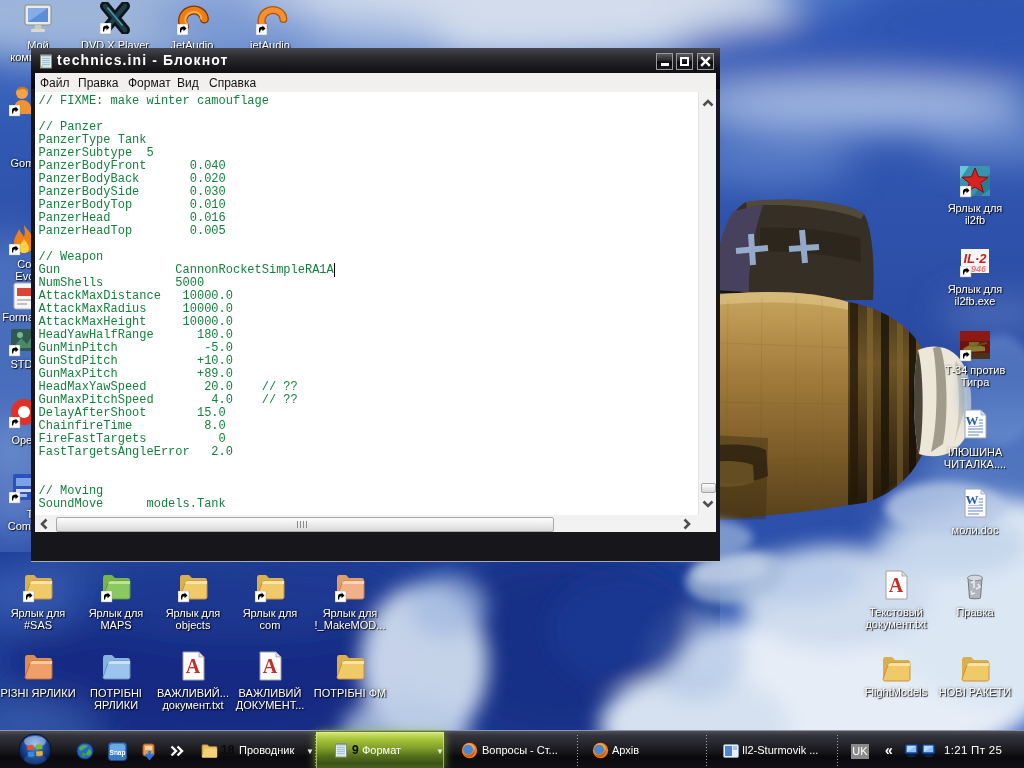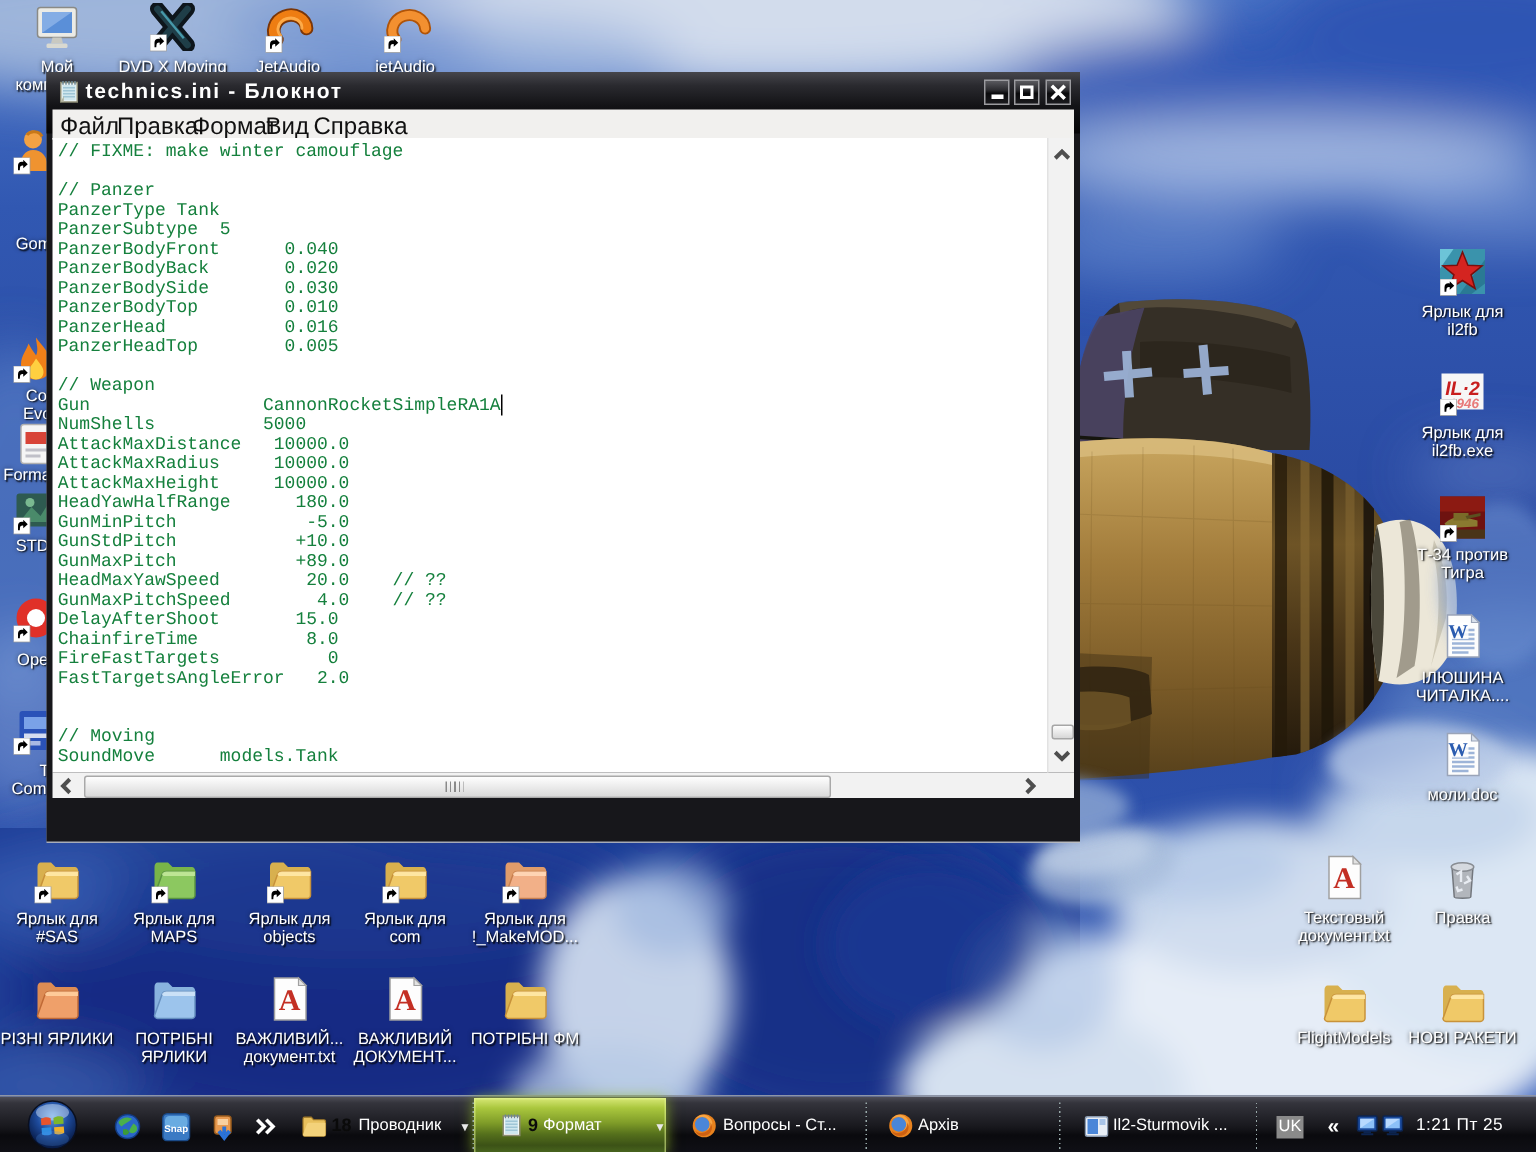--- a/index.html
+++ b/index.html
@@ -10,21 +10,21 @@
 
 #win{position:absolute;left:31px;top:48px;width:689px;height:513px;background:#17171b;box-shadow:0 1px 0 rgba(190,190,190,.85)}
 #titlebar{position:absolute;left:0;top:0;right:0;height:41px;background:linear-gradient(#46464c 0%,#2a2a2f 22%,#131316 55%,#050507 100%)}
 #titlebar .ticon{position:absolute;left:7px;top:5px}
 #titlebar .ttext{position:absolute;left:26px;top:0;line-height:25px;color:#fff;font-size:14px;font-weight:bold;letter-spacing:1.1px}
 .wbtn{position:absolute;top:5px;width:17px;height:17px;box-sizing:border-box;border:1px solid #9b9b9f;background:linear-gradient(#59595e 0%,#2c2c30 40%,#0a0a0c 55%,#1a1a1e 100%)}
 #btn-min{left:625px}#btn-max{left:645px}#btn-cls{left:666px}
 #btn-min b{position:absolute;left:4px;bottom:3px;width:8px;height:3px;background:#fff}
 #btn-max b{position:absolute;left:3px;top:3px;width:9px;height:9px;box-sizing:border-box;border:2px solid #fff}
 #btn-cls svg,#btn-min svg,#btn-max svg{position:absolute;left:0;top:0}
-#menubar{position:absolute;left:4px;top:25px;width:681px;height:19px;background:#f1f0ee;border-bottom:1px solid #d9d7d2;color:#111;font-size:16px}
+#menubar{position:absolute;left:4px;top:25px;width:681px;height:19px;background:#f1f0ee;border-bottom:1px solid #d9d7d2;color:#111;font-size:12px}
 #menubar span{position:absolute;top:3px}
 #textarea{position:absolute;left:4px;top:44px;width:663px;height:423px;background:#fff;overflow:hidden}
 #textarea pre{margin:0;position:absolute;left:3.5px;top:2.5px;font-family:"Liberation Mono",monospace;font-size:12px;line-height:13px;color:#15803d;letter-spacing:0}
 #vsb{position:absolute;right:4px;top:44px;width:18px;height:423px;background:#f2f2f2;border-left:1px solid #e2e2e2;box-sizing:border-box}
 #hsb{position:absolute;left:4px;top:467px;width:663px;height:17px;background:#f2f2f2}
 #sbcorner{position:absolute;right:4px;top:467px;width:18px;height:17px;background:#f2f2f2}
 #vthumb{position:absolute;left:2px;top:391px;width:13px;height:8px;background:linear-gradient(#fdfdfd,#d7d7d7);border:1px solid #a6a6a6;border-radius:2px}
 #hthumb{position:absolute;left:21px;top:1.5px;width:496px;height:13px;background:linear-gradient(#fefefe,#d9d9d9);border:1px solid #a9a9a9;border-radius:2px}
 #hgrip{position:absolute;left:240px;top:3px;width:12px;height:7px;background:repeating-linear-gradient(90deg,#8a8a8a 0 1px,transparent 1px 3px)}
 #statusbar{position:absolute;left:4px;top:484px;width:681px;height:25px;background:#f2f1ef;border-top:1px solid #d8d6d2;box-sizing:border-box;font-size:11px;color:#111}
@@ -223,21 +223,21 @@
         <rect x="9" y="27" width="14" height="3" rx="1" fill="#d9d9d1"></rect>
       </svg></div>
 <div class="lbl" style="left:38px;top:39px;transform:translateX(-50%)">Мой<br>компьютер</div>
 <div class="ico" style="left:99px;top:2px"><svg width="32" height="32" viewBox="0 0 32 32">
         <path d="M6 4 L26 28 M26 4 L6 28" stroke="#0e161c" stroke-width="10" stroke-linecap="round"></path>
         <path d="M6 4 L26 28 M26 4 L6 28" stroke="#1f3e48" stroke-width="4.5" stroke-linecap="round"></path>
         <path d="M8.5 5.5 L23.5 23.5" stroke="#4da8ba" stroke-width="1.6" opacity=".85"></path>
       </svg><svg width="12" height="12" viewBox="0 0 12 12" style="position:absolute;left:1px;top:21px">
         <use href="#shortcut"></use>
       </svg></div>
-<div class="lbl" style="left:115px;top:39px;transform:translateX(-50%)">DVD X Moving</div>
+<div class="lbl" style="left:115px;top:39px;transform:translateX(-50%)">DVD X Player</div>
 <div class="ico" style="left:176px;top:3px"><svg width="34" height="32" viewBox="0 0 34 32">
         <path d="M7 21 A 11 10 0 1 1 28 19" fill="none" stroke="#7a3608" stroke-width="9" stroke-linecap="round" transform="rotate(-15 17 16)"></path>
         <path d="M7 21 A 11 10 0 1 1 28 19" fill="none" stroke="#ee7d12" stroke-width="6.5" stroke-linecap="round" transform="rotate(-15 17 16)"></path>
         <path d="M10 19 A 8 7 0 1 1 25 18" fill="none" stroke="#ffb050" stroke-width="2" stroke-linecap="round" transform="rotate(-15 17 16)" opacity=".9"></path>
       </svg><svg width="12" height="12" viewBox="0 0 12 12" style="position:absolute;left:1px;top:21px">
         <use href="#shortcut"></use>
       </svg></div>
 <div class="lbl" style="left:192px;top:39px;transform:translateX(-50%)">JetAudio</div>
 <div class="ico" style="left:255px;top:3px"><svg width="34" height="32" viewBox="0 0 34 32">
         <path d="M7 21 A 11 10 0 1 1 28 19" fill="none" stroke="#b05408" stroke-width="8" stroke-linecap="round" transform="rotate(-15 17 16)"></path>

